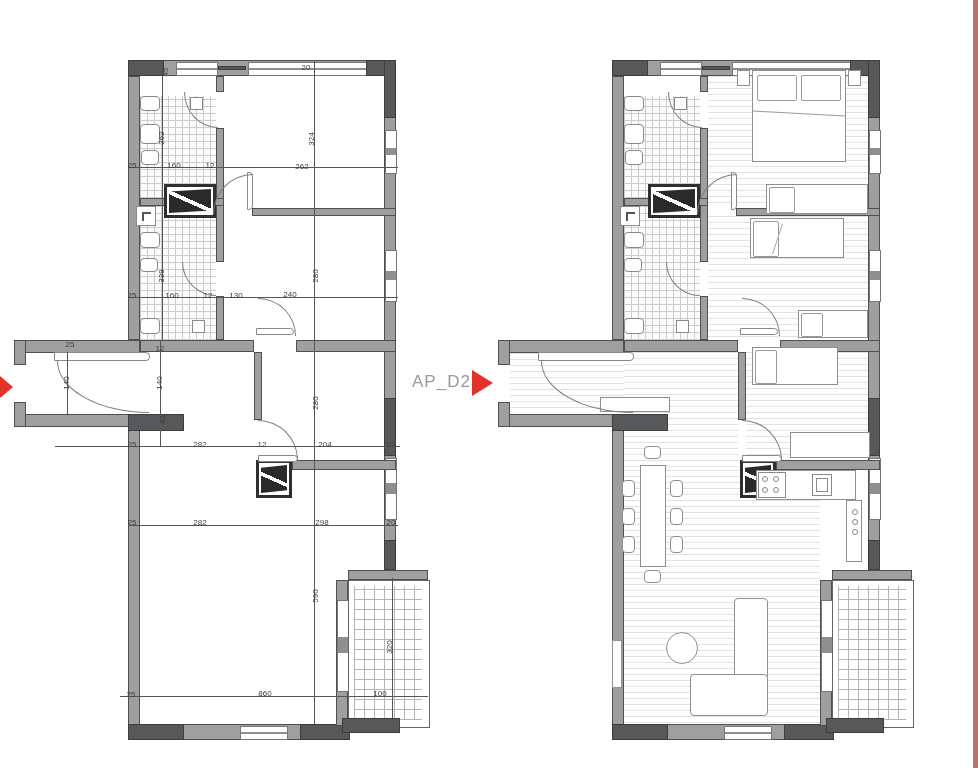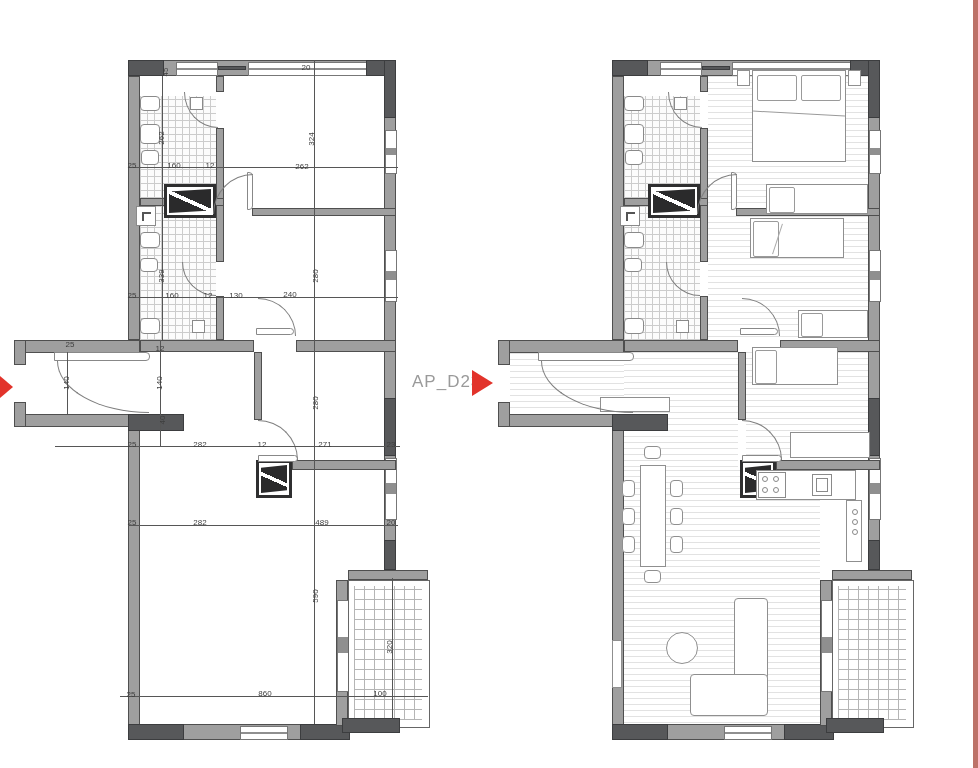--- a/index.html
+++ b/index.html
@@ -151,26 +151,26 @@
       <span class="dim" style="left: 290px; top: 295px;">240</span>
       <span class="dim v" style="left: 316px; top: 276px;">280</span>
       <span class="dim" style="left: 70px; top: 345px;">25</span>
       <span class="dim" style="left: 160px; top: 349px;">12</span>
       <span class="dim v" style="left: 67px; top: 383px;">140</span>
       <span class="dim v" style="left: 160px; top: 383px;">140</span>
       <span class="dim v" style="left: 163px; top: 420px;">40</span>
       <span class="dim" style="left: 132px; top: 445px;">25</span>
       <span class="dim" style="left: 200px; top: 445px;">282</span>
       <span class="dim" style="left: 262px; top: 445px;">12</span>
-      <span class="dim" style="left: 325px; top: 445px;">271</span>
+      <span class="dim" style="left: 325px; top: 445px;">204</span>
       <span class="dim" style="left: 391px; top: 445px;">23</span>
       <span class="dim v" style="left: 316px; top: 403px;">280</span>
       <span class="dim" style="left: 132px; top: 523px;">25</span>
       <span class="dim" style="left: 200px; top: 523px;">282</span>
-      <span class="dim" style="left: 322px; top: 523px;">489</span>
+      <span class="dim" style="left: 322px; top: 523px;">298</span>
       <span class="dim" style="left: 391px; top: 523px;">20</span>
       <span class="dim v" style="left: 316px; top: 596px;">590</span>
       <span class="dim v" style="left: 390px; top: 647px;">320</span>
       <span class="dim" style="left: 131px; top: 695px;">25</span>
       <span class="dim" style="left: 265px; top: 694px;">860</span>
       <span class="dim" style="left: 380px; top: 694px;">100</span>
     </div>
 </div>
 
 <span class="aplabel" style="left:412px;top:372px;">AP_D23</span>

